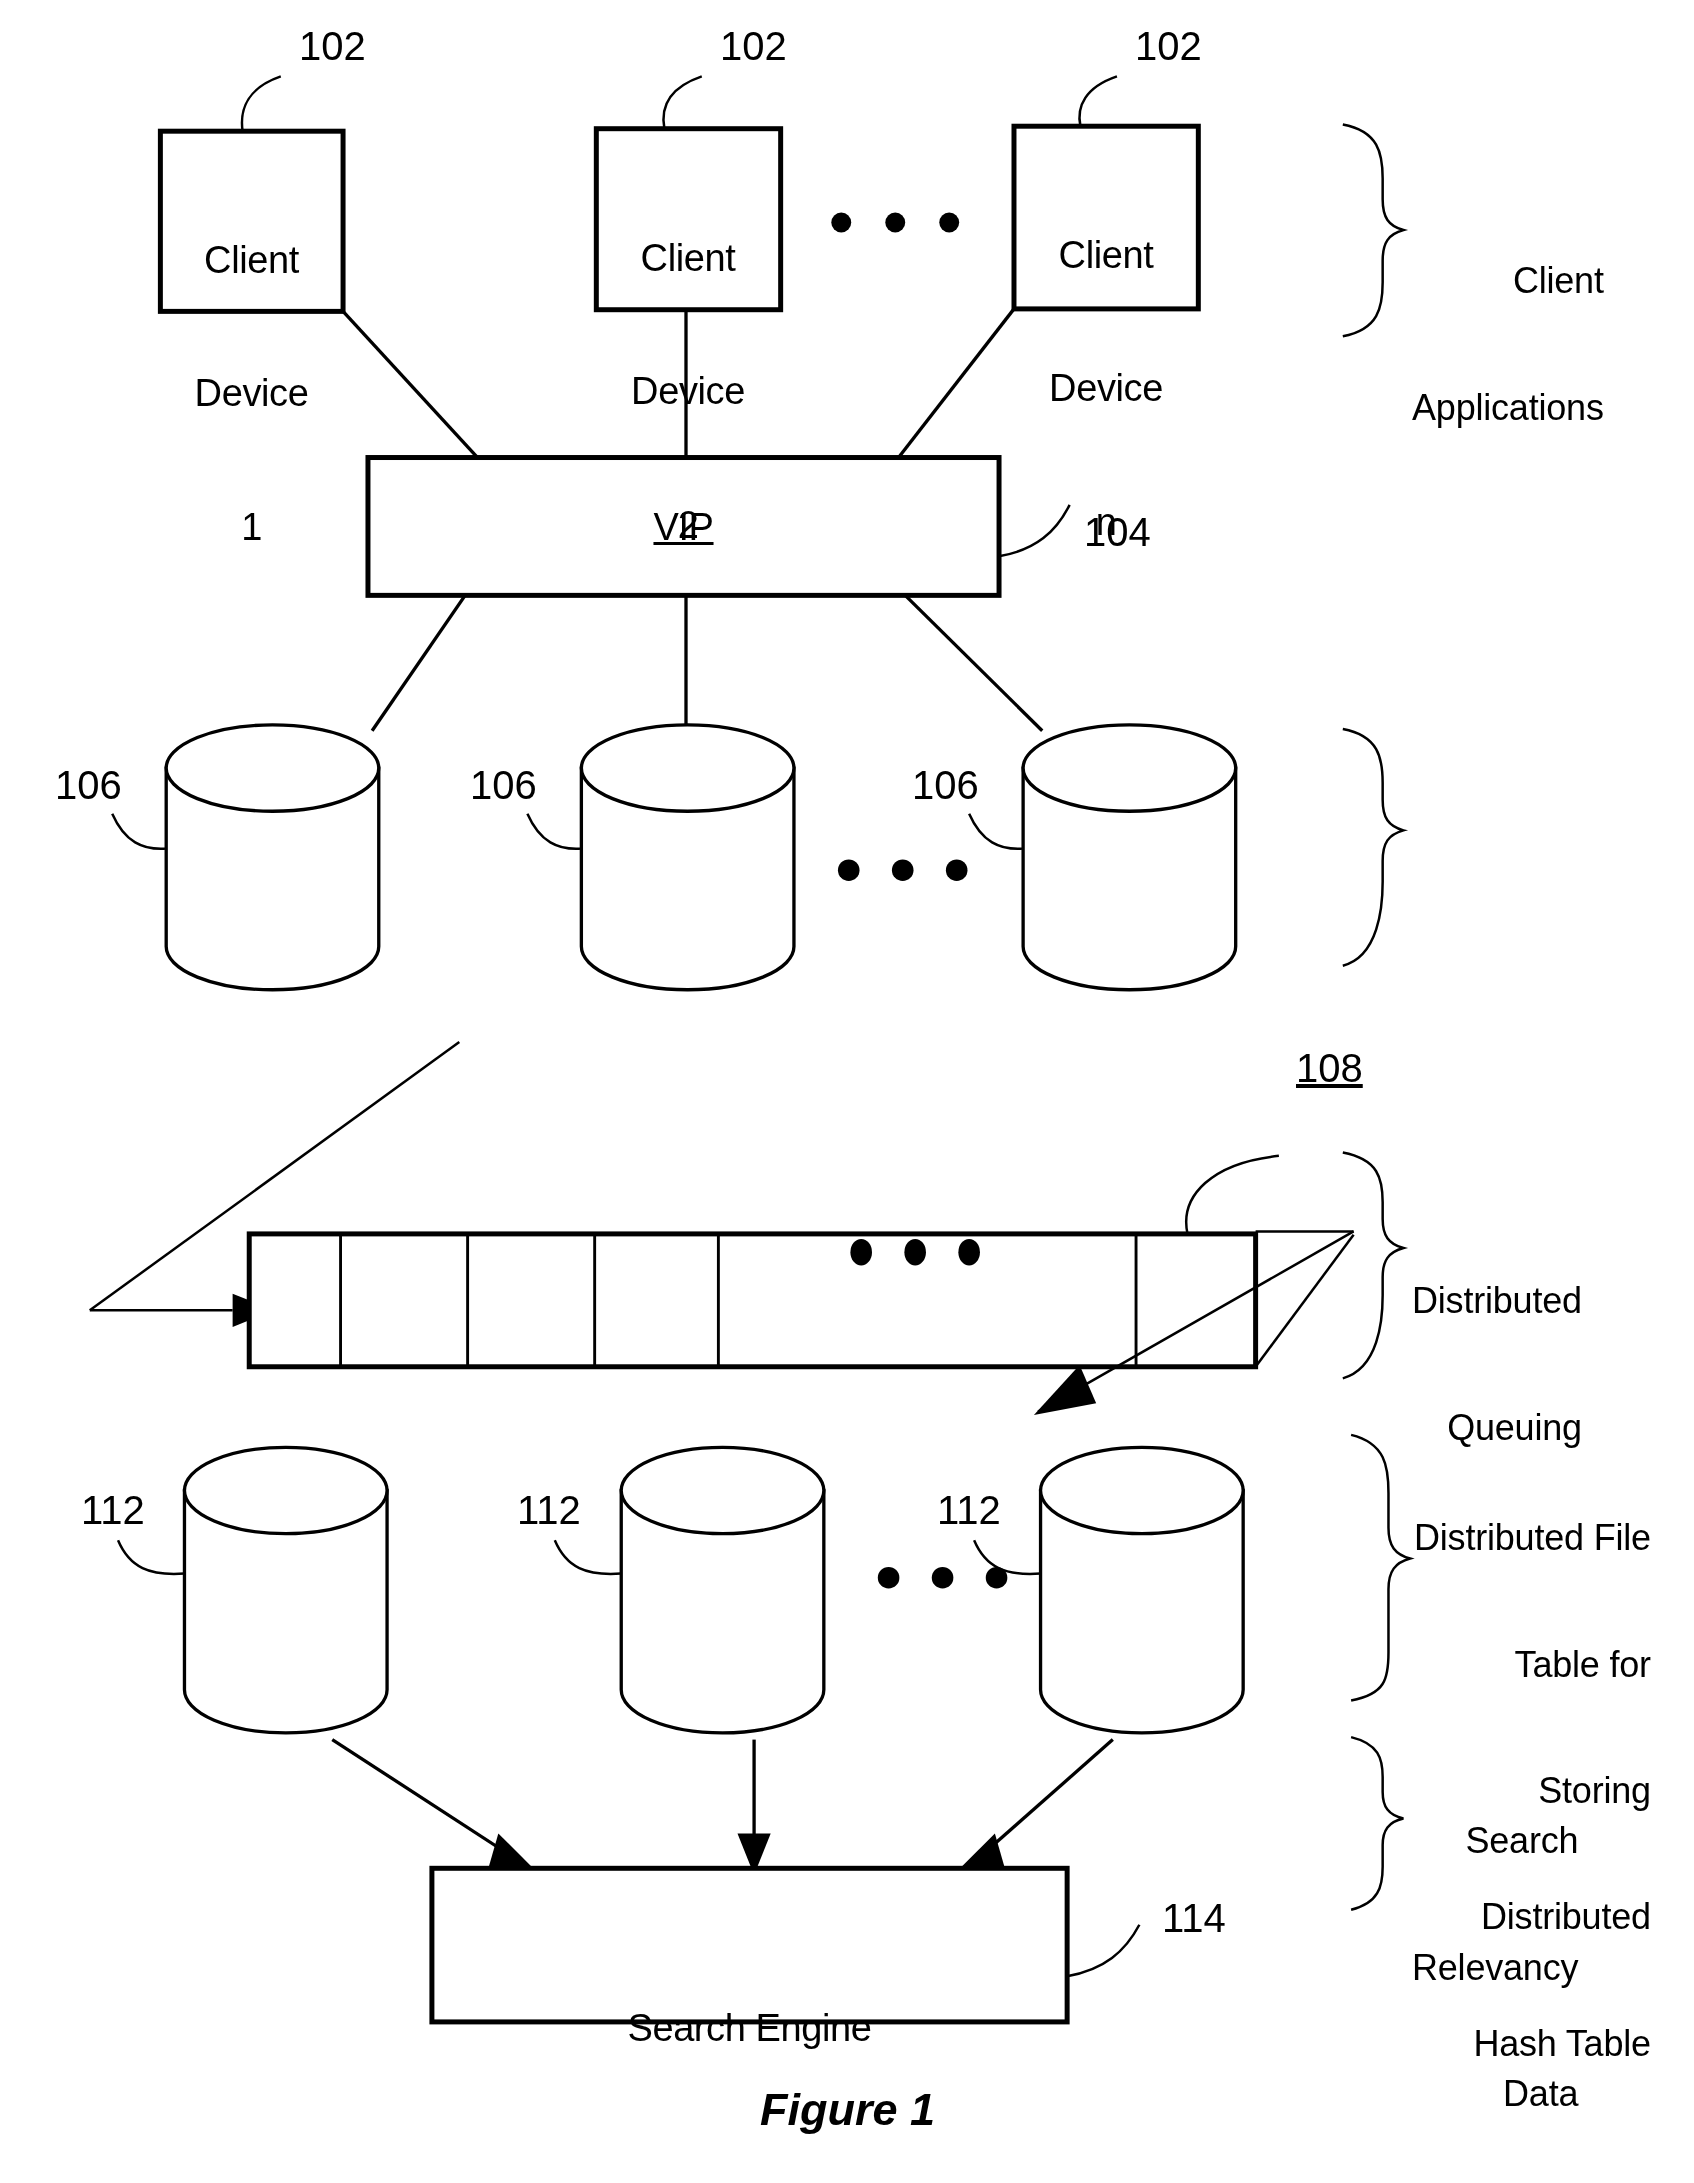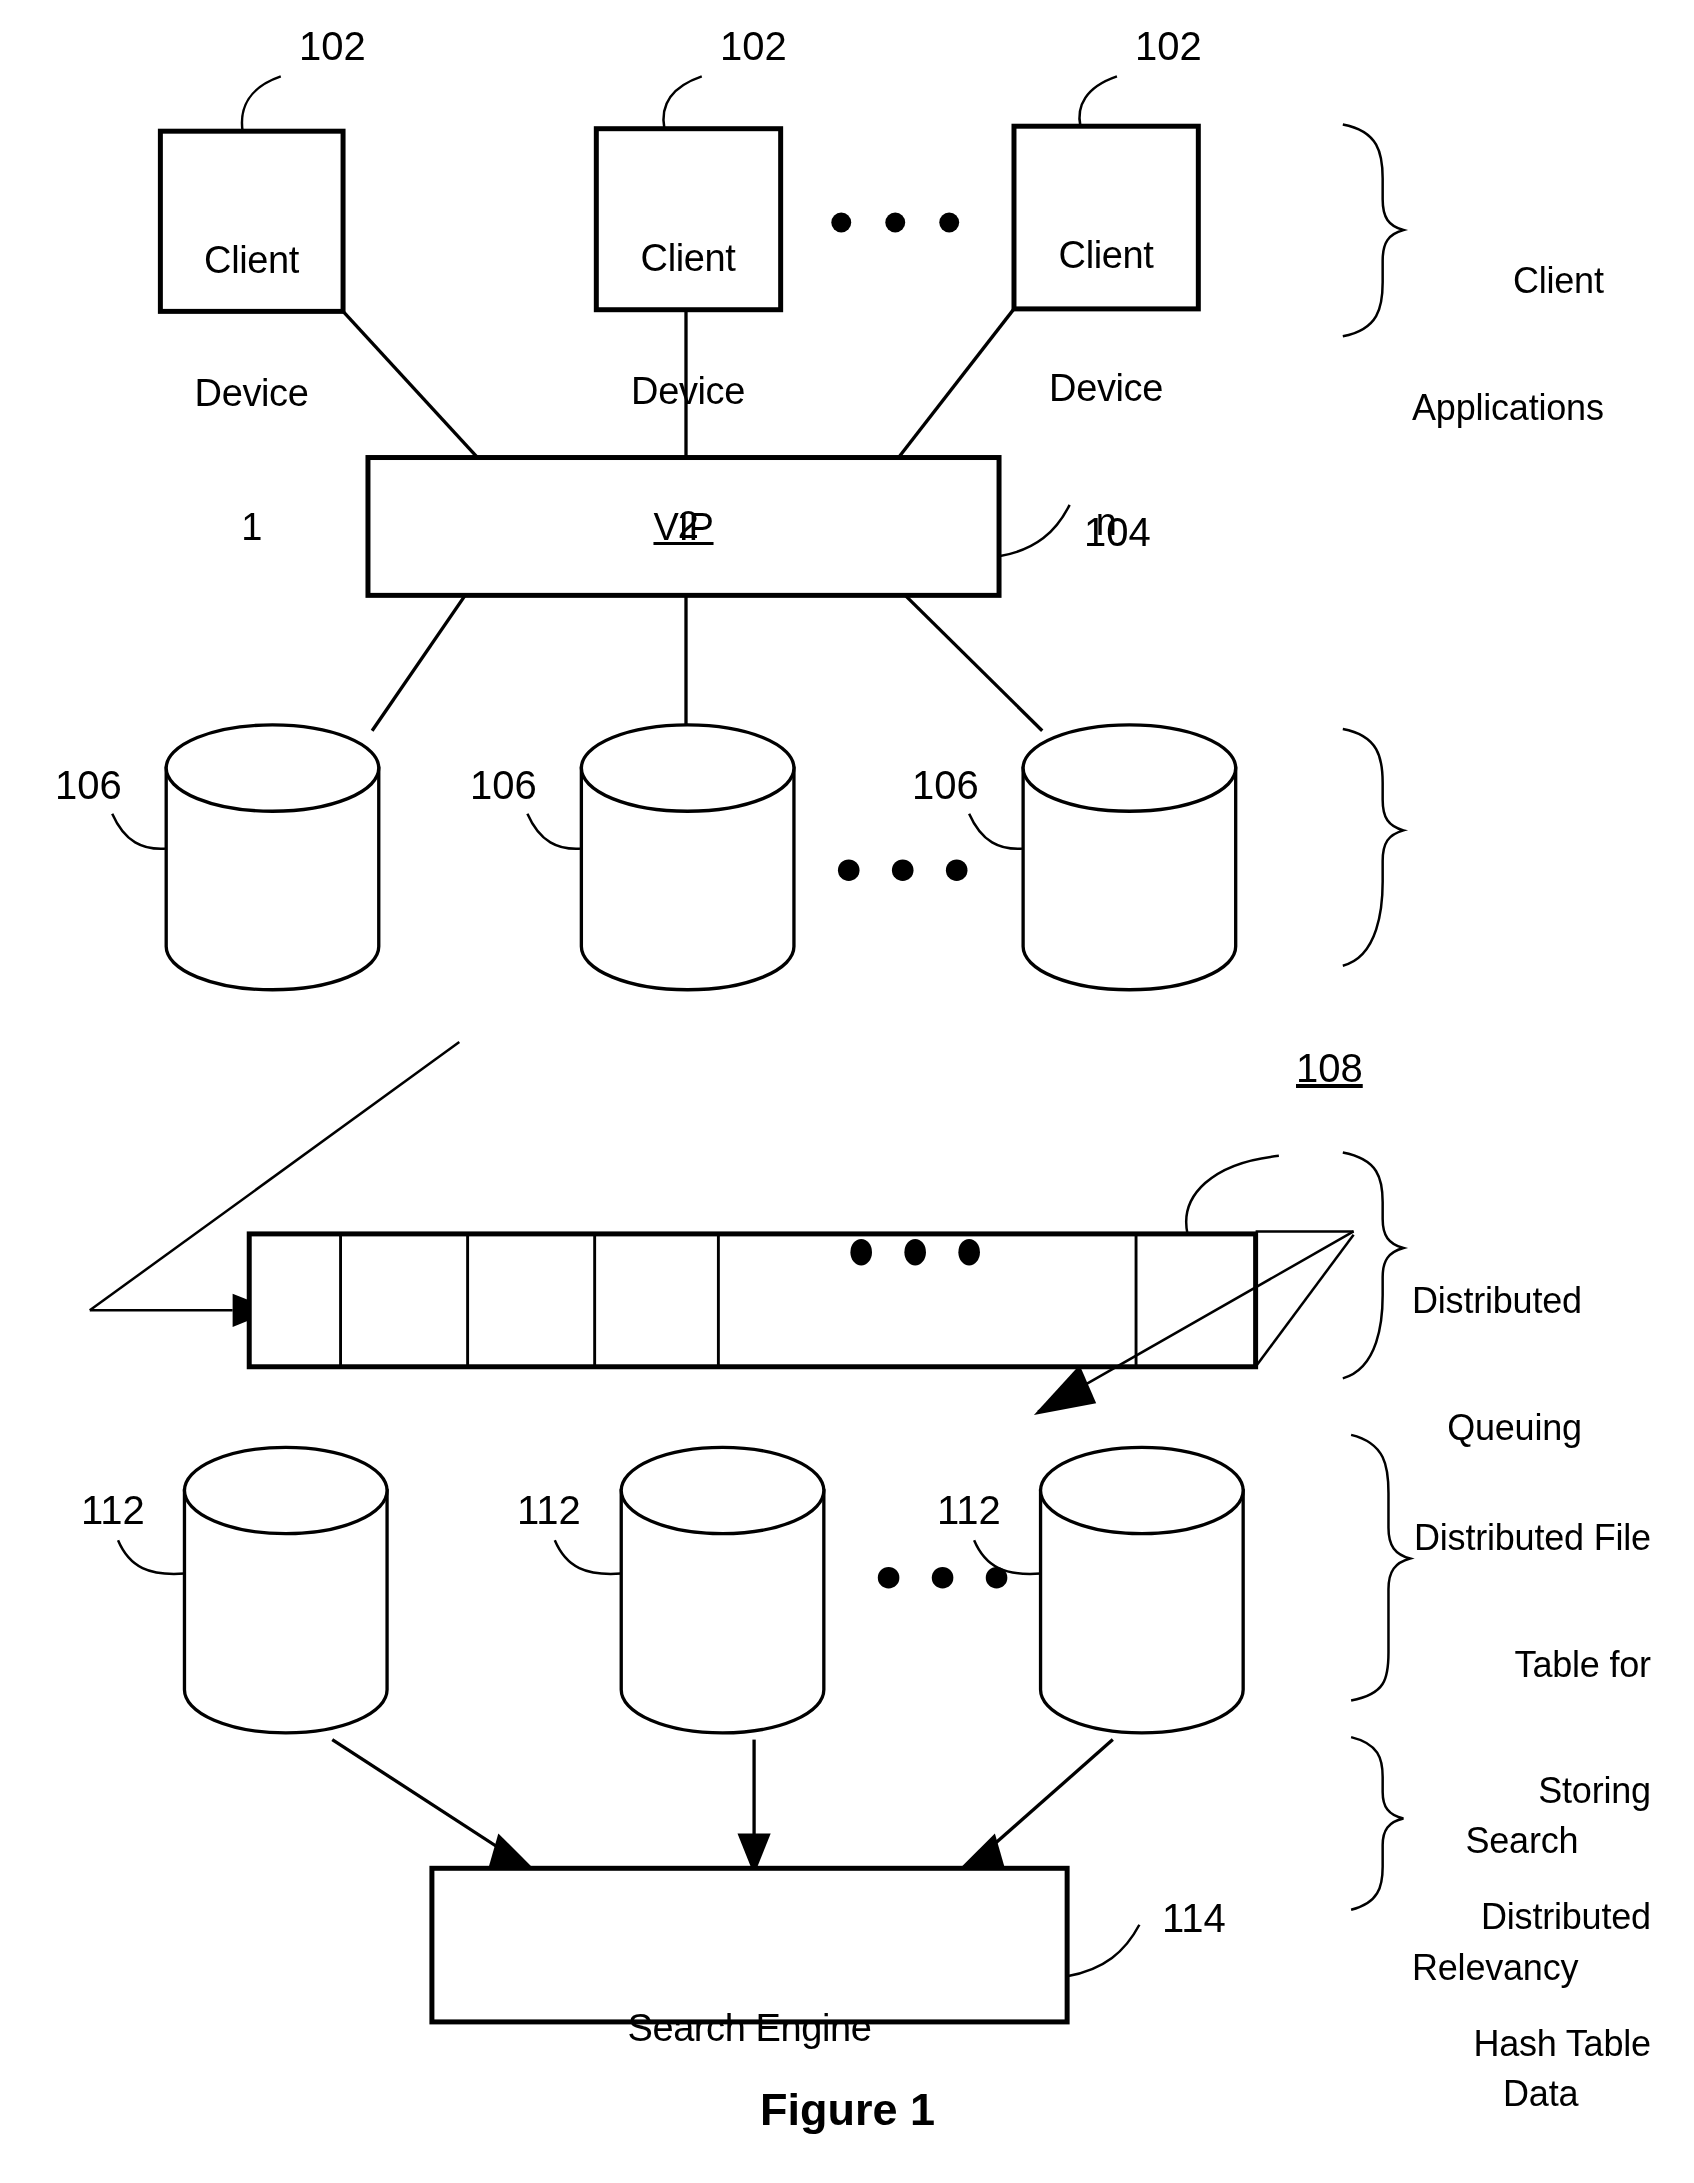--- a/index.html
+++ b/index.html
@@ -80,20 +80,21 @@
   .group-label {
     font-size: 36px;
     letter-spacing: -0.2px;
   }
   .fig-caption {
     font-size: 45px;
     font-weight: bold;
     text-align: center;
     width: 100%;
     left: 0;
+    font-style: italic;
   }
 </style>
 </head>
 <body>
 
 <div id="figure-root">
 
   <svg id="figure-svg" viewBox="0 0 2041 2629">
 
     <path class="stroke-thin" d="M 338 92 C 300 105 288 130 292 158"></path>

